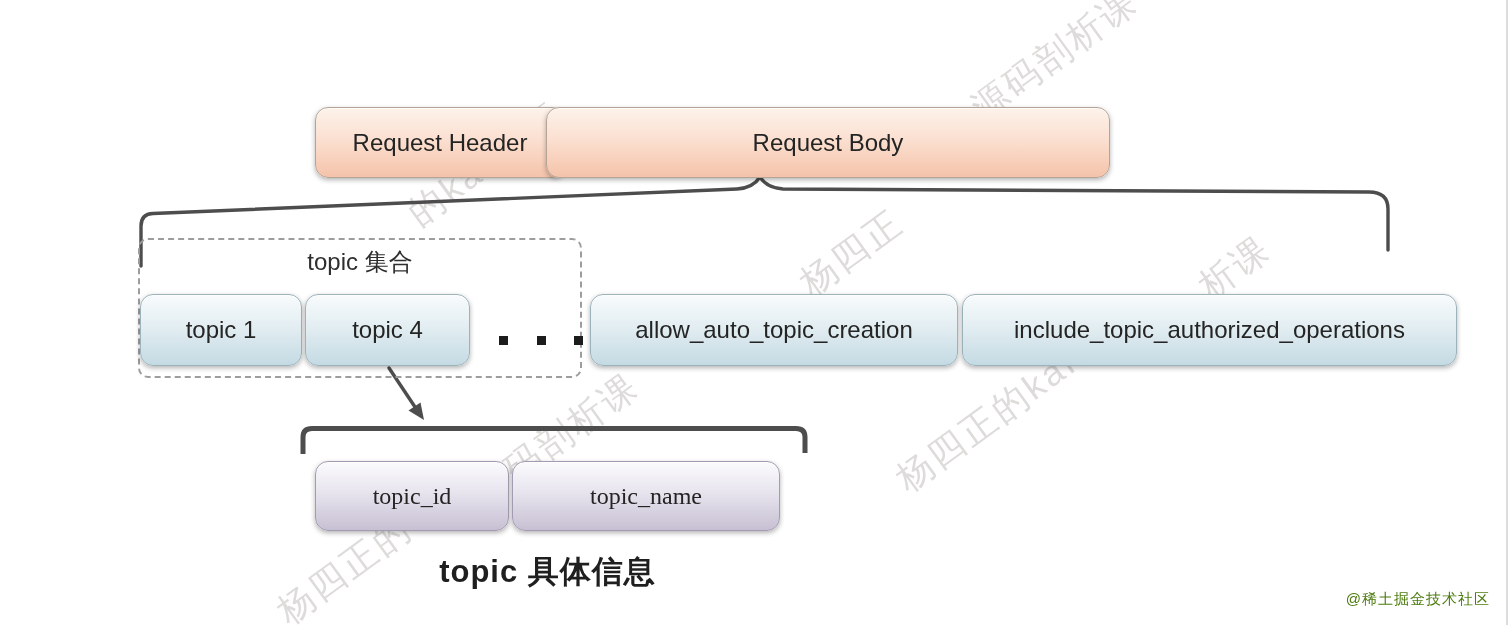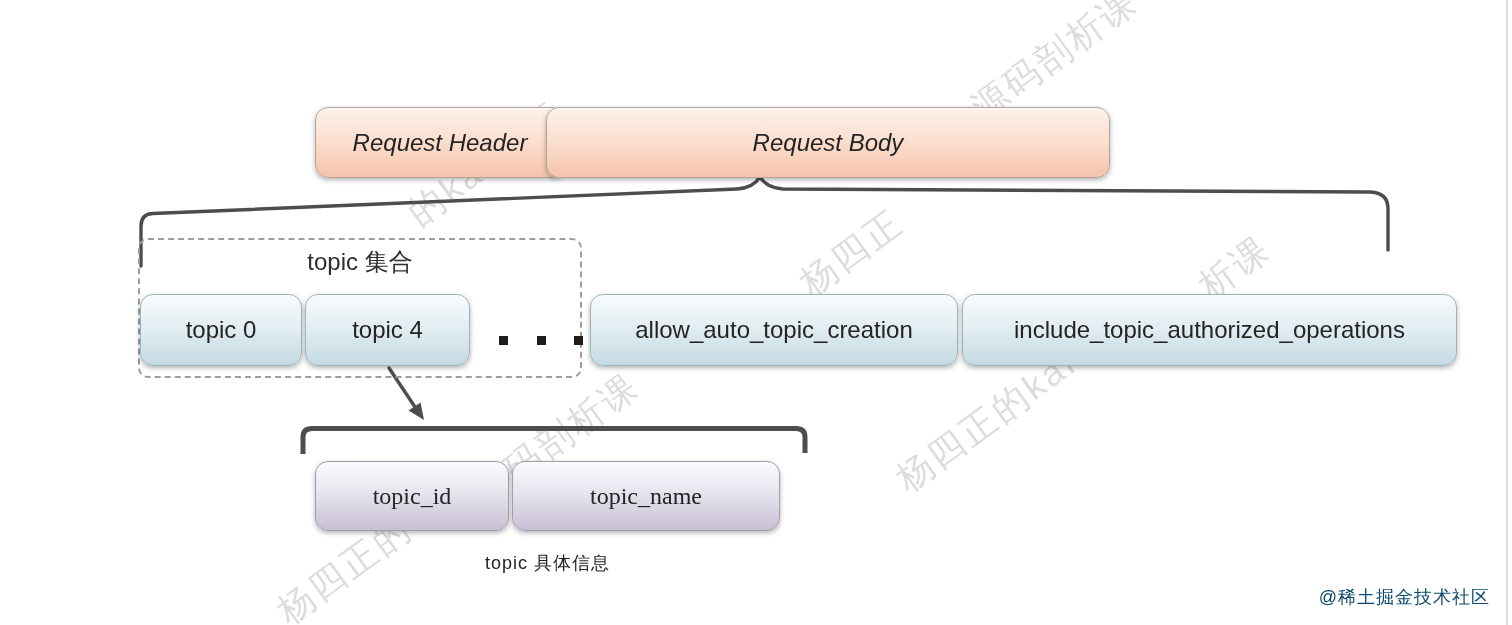--- a/index.html
+++ b/index.html
@@ -31,21 +31,20 @@
     justify-content: center;
     font-size: 24px;
     color: #242424;
     border-radius: 13px;
     box-shadow: 0 2px 5px rgba(0,0,0,0.30), inset 0 1px 0 rgba(255,255,255,0.75);
     white-space: nowrap;
   }
   .peach {
     background: linear-gradient(180deg, #fdf2ea 0%, #fbe0d1 45%, #f5c3aa 100%);
     border: 1px solid #b5a496;
-    font-style: italic;
   }
   .blue {
     background: linear-gradient(180deg, #f8fbfc 0%, #e3eef2 45%, #c4dae3 100%);
     border: 1px solid #9db3bb;
   }
   .purple {
     background: linear-gradient(180deg, #fbfbfd 0%, #e7e4ee 45%, #c7c0d3 100%);
     border: 1px solid #a39bb1;
     font-family: Liberation Serif, serif;
   }
@@ -79,29 +78,29 @@
   }
   .dot { width: 9px; height: 9px; background: #1c1c1c; }
 
   #topic-id   { left: 315px; top: 461px; width: 194px; height: 70px; }
   #topic-name { left: 512px; top: 461px; width: 268px; height: 70px; }
 
   .detail-label {
     position: absolute; z-index: 3;
     left: 315px; top: 551px; width: 465px;
     text-align: center;
-    font-size: 18px; font-weight: 400; color: #1f1f1f;
+    font-size: 31px; font-weight: 700; color: #1f1f1f;
     letter-spacing: 1px;
   }
 
   .credit {
     position: absolute; z-index: 4;
     right: 22px; bottom: 16px;
-    font-size: 18px;
-    color: #0c4a6e;
+    font-size: 15px;
+    color: #4d7c0f;
     letter-spacing: 1px;
   }
 
   .edge-line {
     position: absolute; z-index: 4;
     left: 1506px; top: 0; width: 2px; height: 625px;
     background: #dcdcdc;
   }
 </style>
 </head>
@@ -132,21 +131,21 @@
     <span>Request Header</span>
   </div>
   <div class="node peach" id="req-body">
     <span>Request Body</span>
   </div>
 
   <div class="dashed-group"></div>
   <div class="group-label">topic 集合</div>
 
   <div class="node blue" id="topic0">
-    <span>topic 0</span>
+    <span>topic 1</span>
   </div>
   <div class="node blue" id="topic1">
     <span>topic 4</span>
   </div>
 
   <div class="dots">
     <span class="dot"></span>
     <span class="dot"></span>
     <span class="dot"></span>
   </div>

